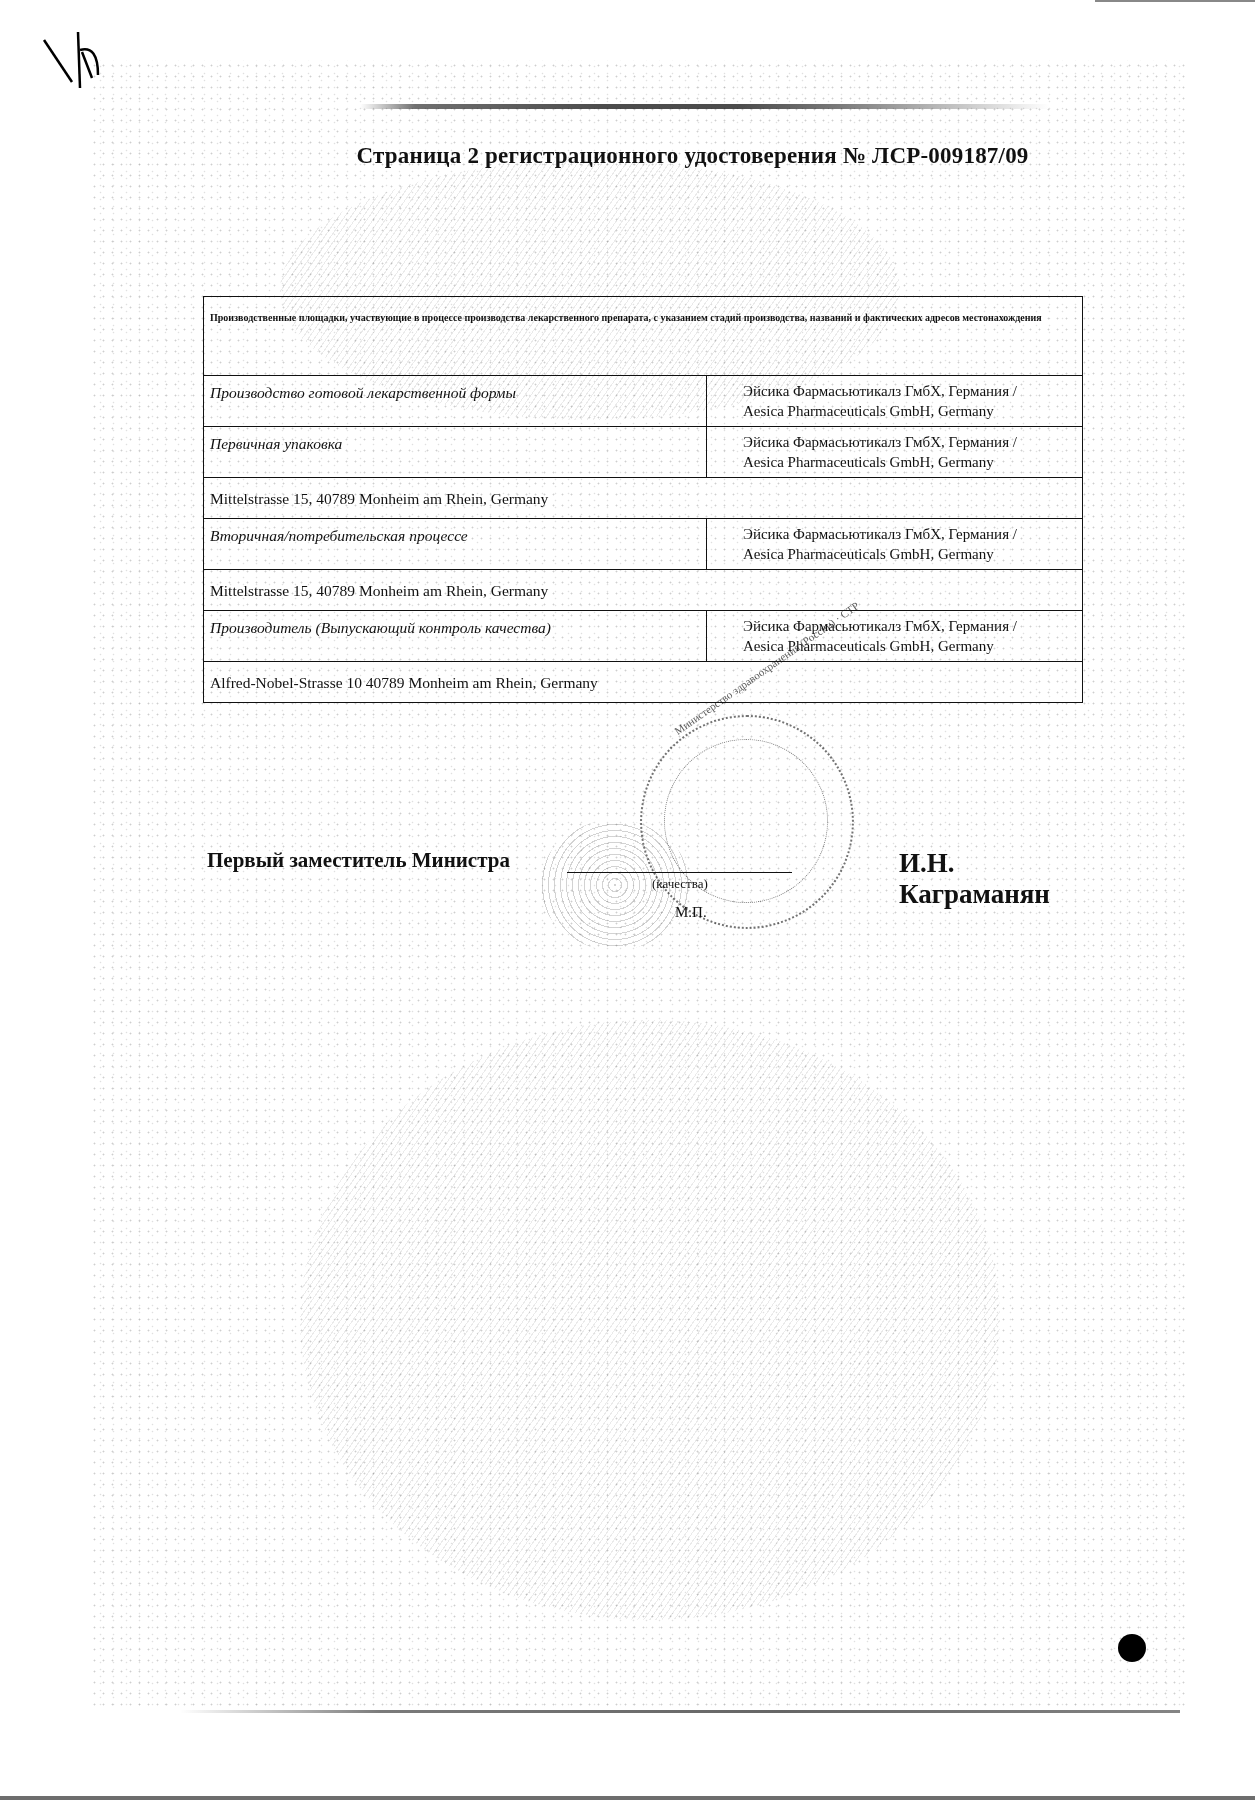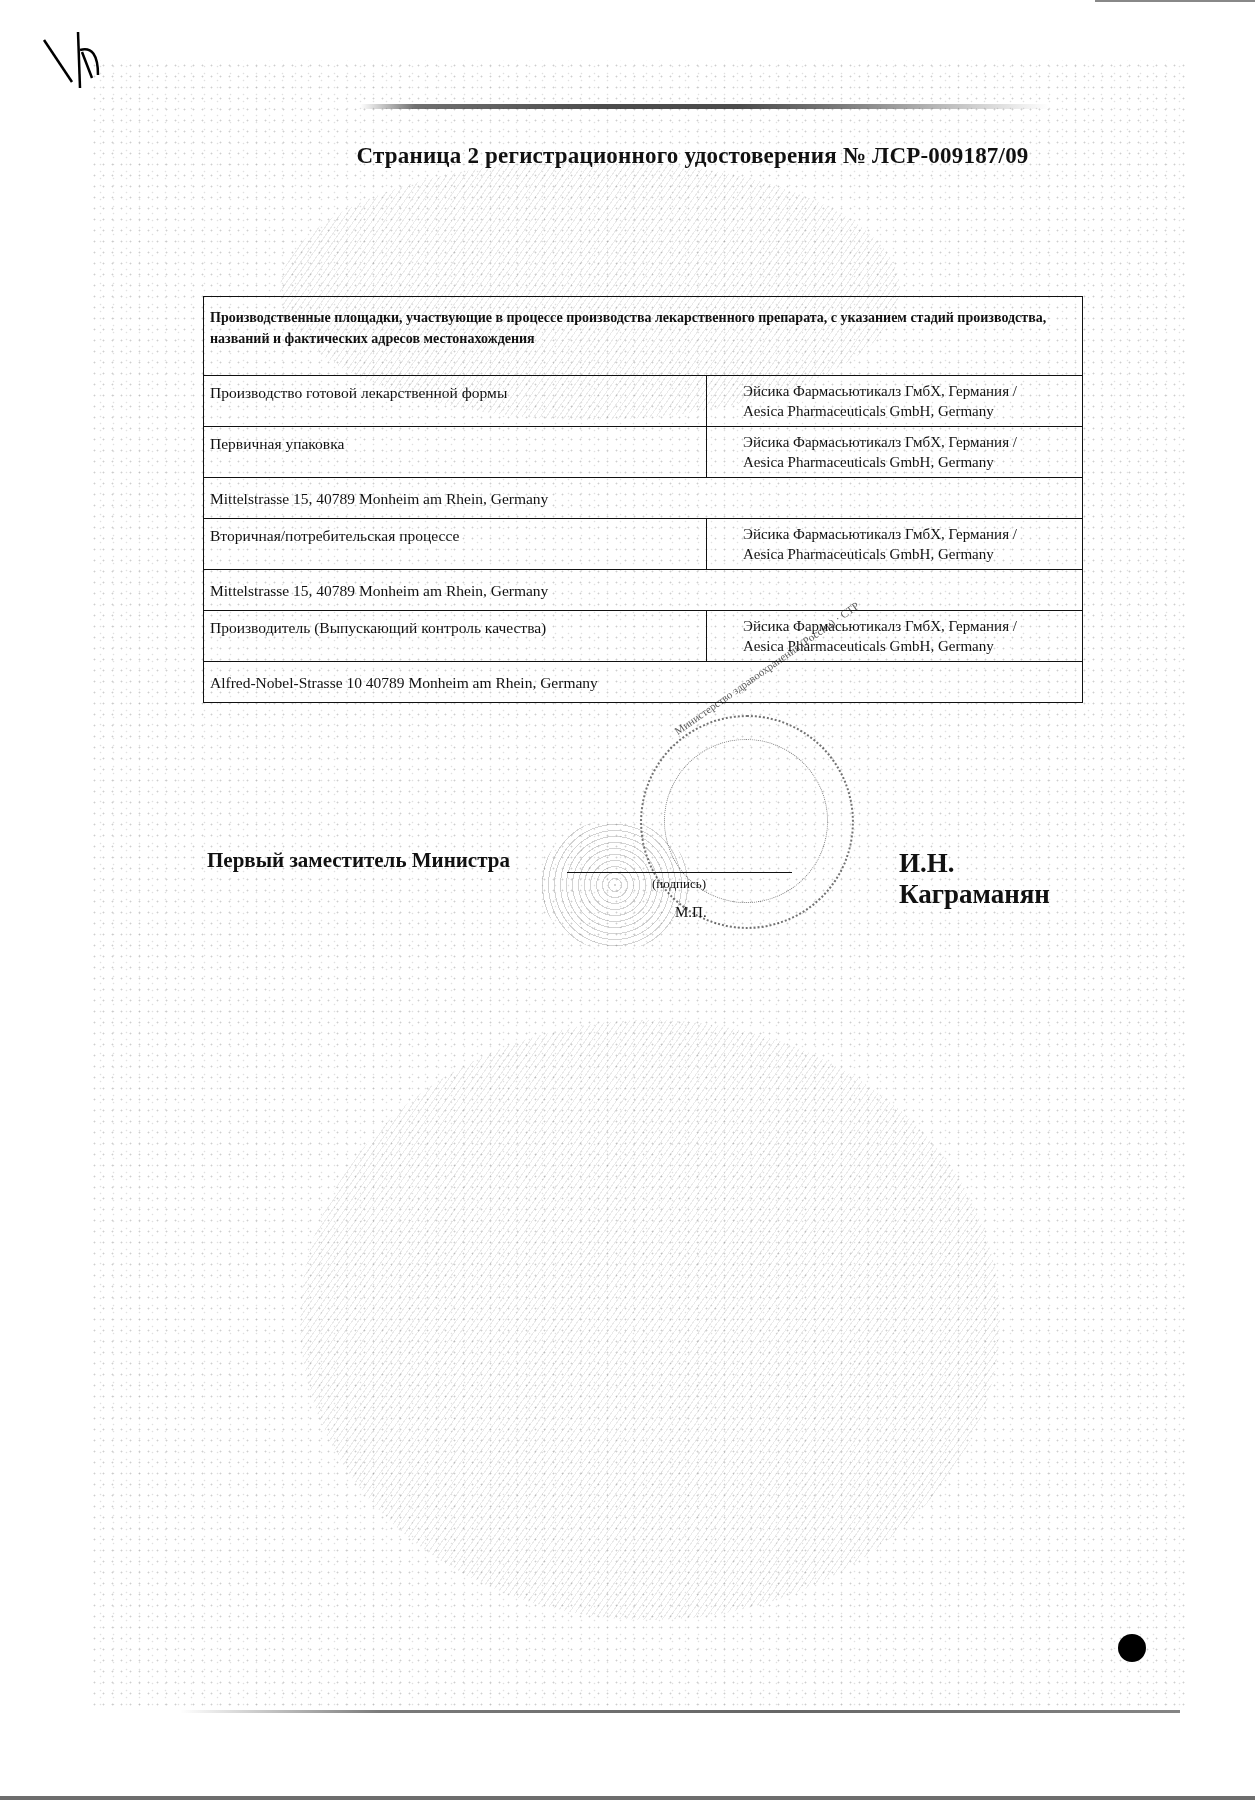--- a/index.html
+++ b/index.html
@@ -81,27 +81,28 @@
       font-size: 15.5px;
       line-height: 21px;
     }
     .reg-table td {
       border: 1.5px solid #111;
       padding: 2px 6px;
       vertical-align: middle;
     }
     .reg-table .hdr td {
       font-weight: bold;
-      font-size: 14px;
+      font-size: 10px;
       height: 66px;
       vertical-align: top;
       padding-top: 10px;
     }
     .reg-table .stage td { height: 42px; }
     .reg-table .stage td.label {
+      font-style: italic;
       vertical-align: top;
       padding-top: 6px;
       width: 490px;
     }
     .reg-table .stage td.company {
       font-size: 15px;
       line-height: 20px;
       border-left: 1.5px dashed #222;
       padding-left: 36px;
     }
@@ -285,20 +286,20 @@
 
 <div class="thumbprint"></div>
 <div class="stamp">
   <div class="stamp-inner"></div>
   <div class="stamp-text">Министерство здравоохранения (России) · СТР</div>
 </div>
 
 <div class="signature-block">
   <div class="sig-title">Первый заместитель Министра</div>
   <div class="sig-line"></div>
-  <div class="sig-caption">(подпись)</div>
+  <div class="sig-caption">(качества)</div>
   <div class="sig-name">И.Н. Каграманян</div>
   <div class="seal-label">М.П.</div>
 </div>
 
 <div class="punch-hole"></div>
 <div class="bottom-rule"></div>
 <div class="page-edge"></div>
 
 </body></html>

